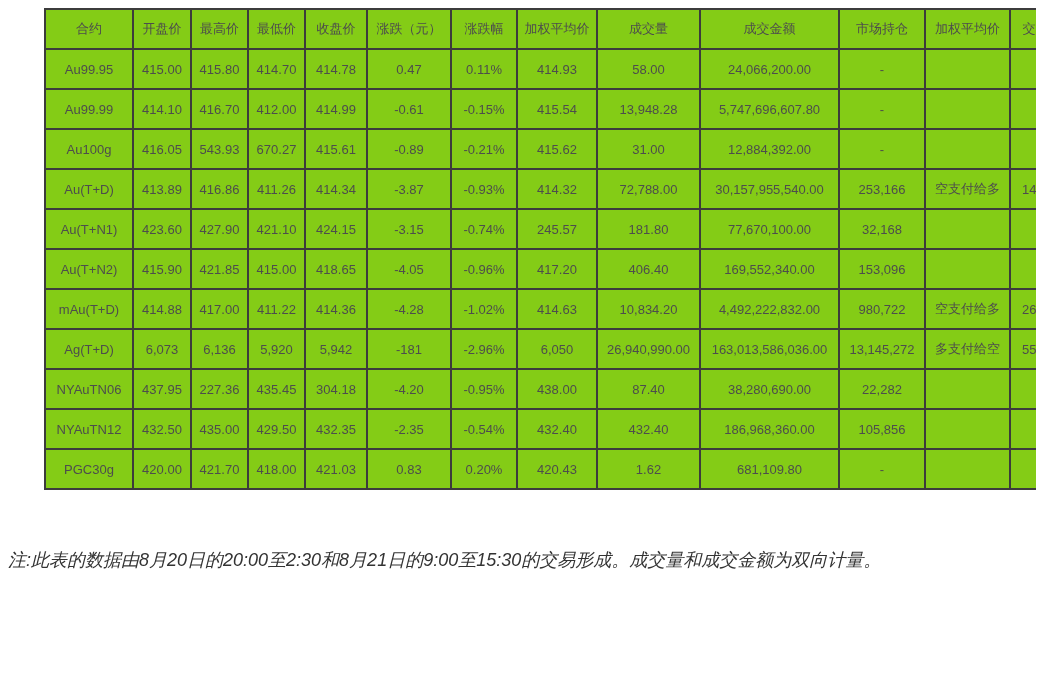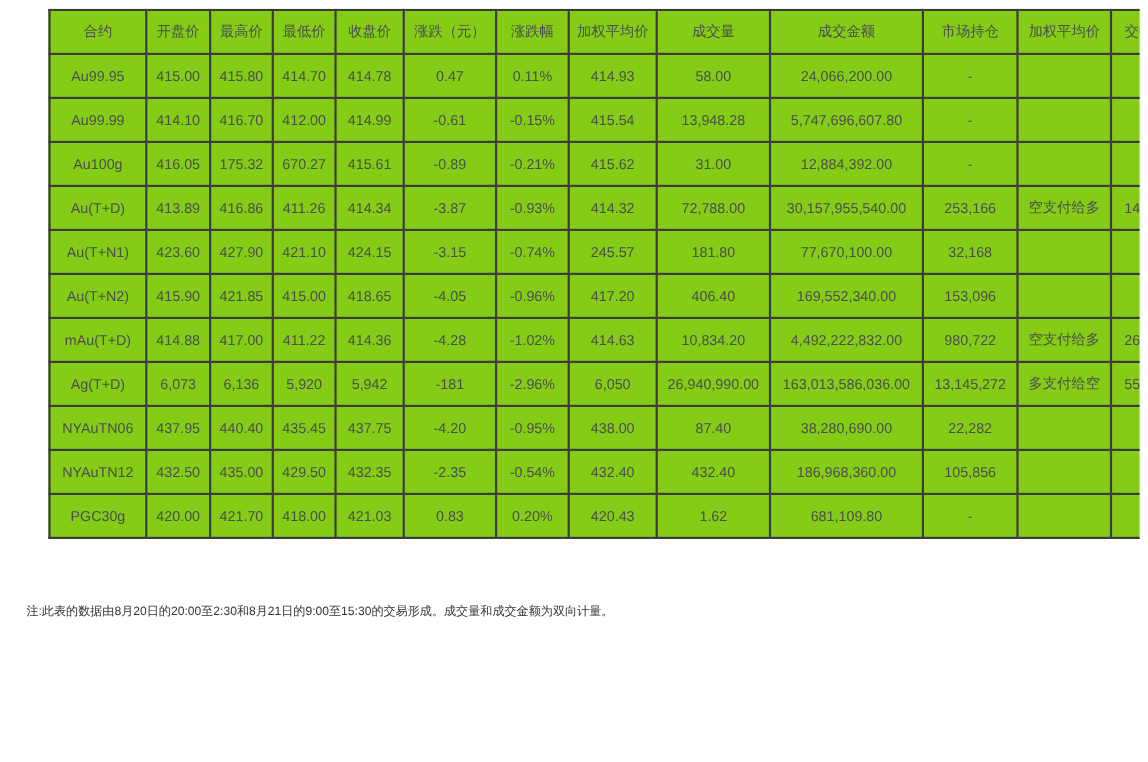--- a/index.html
+++ b/index.html
@@ -36,23 +36,24 @@
   col.c6  { width: 84px; }
   col.c7  { width: 66px; }
   col.c8  { width: 80px; }
   col.c9  { width: 103px; }
   col.c10 { width: 139px; }
   col.c11 { width: 86px; }
   col.c12 { width: 85px; }
   col.c13 { width: 64px; }
 
   p.note {
-    margin: 58px 0 0 16px;
-    font-size: 11px;
+    margin: 58px 0 0 0;
+    font-size: 18px;
     color: #333333;
+    font-style: italic;
   }
 </style>
 </head>
 <body>
 
 <table class="quotes">
   <colgroup>
     <col class="c1">
       <col class="c2">
       <col class="c3">
@@ -111,21 +112,21 @@
         <td>415.54</td>
         <td>13,948.28</td>
         <td>5,747,696,607.80</td>
         <td>-</td>
         <td></td>
         <td></td>
       </tr>
       <tr>
         <td>Au100g</td>
         <td>416.05</td>
-        <td>175.32</td>
+        <td>543.93</td>
         <td>670.27</td>
         <td>415.61</td>
         <td>-0.89</td>
         <td>-0.21%</td>
         <td>415.62</td>
         <td>31.00</td>
         <td>12,884,392.00</td>
         <td>-</td>
         <td></td>
         <td></td>
@@ -201,23 +202,23 @@
         <td>6,050</td>
         <td>26,940,990.00</td>
         <td>163,013,586,036.00</td>
         <td>13,145,272</td>
         <td>多支付给空</td>
         <td>55,020</td>
       </tr>
       <tr>
         <td>NYAuTN06</td>
         <td>437.95</td>
-        <td>440.40</td>
+        <td>227.36</td>
         <td>435.45</td>
-        <td>437.75</td>
+        <td>304.18</td>
         <td>-4.20</td>
         <td>-0.95%</td>
         <td>438.00</td>
         <td>87.40</td>
         <td>38,280,690.00</td>
         <td>22,282</td>
         <td></td>
         <td></td>
       </tr>
       <tr>

